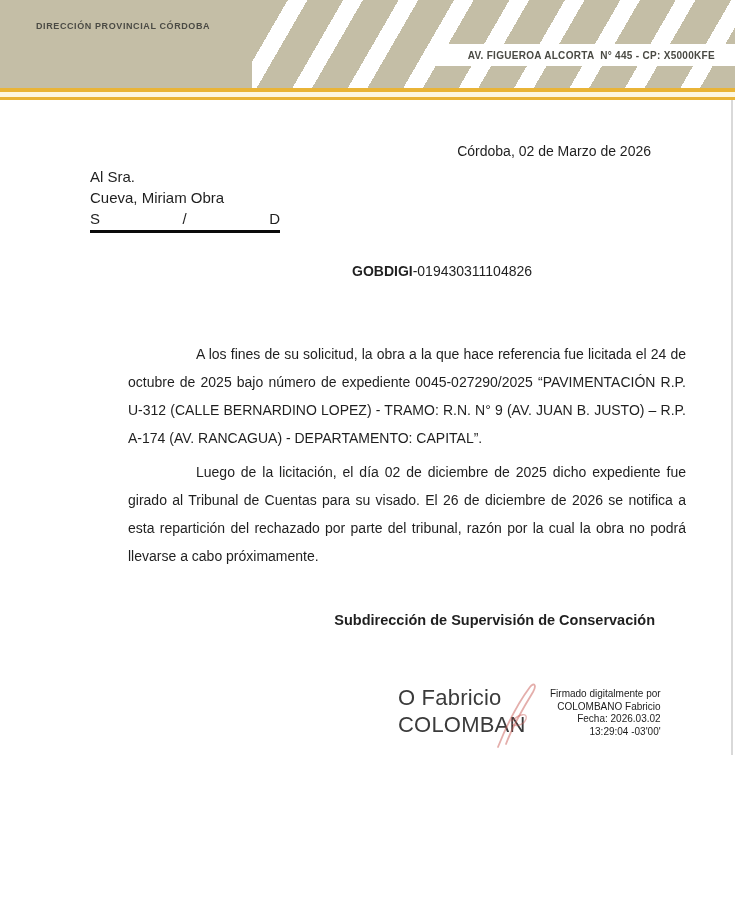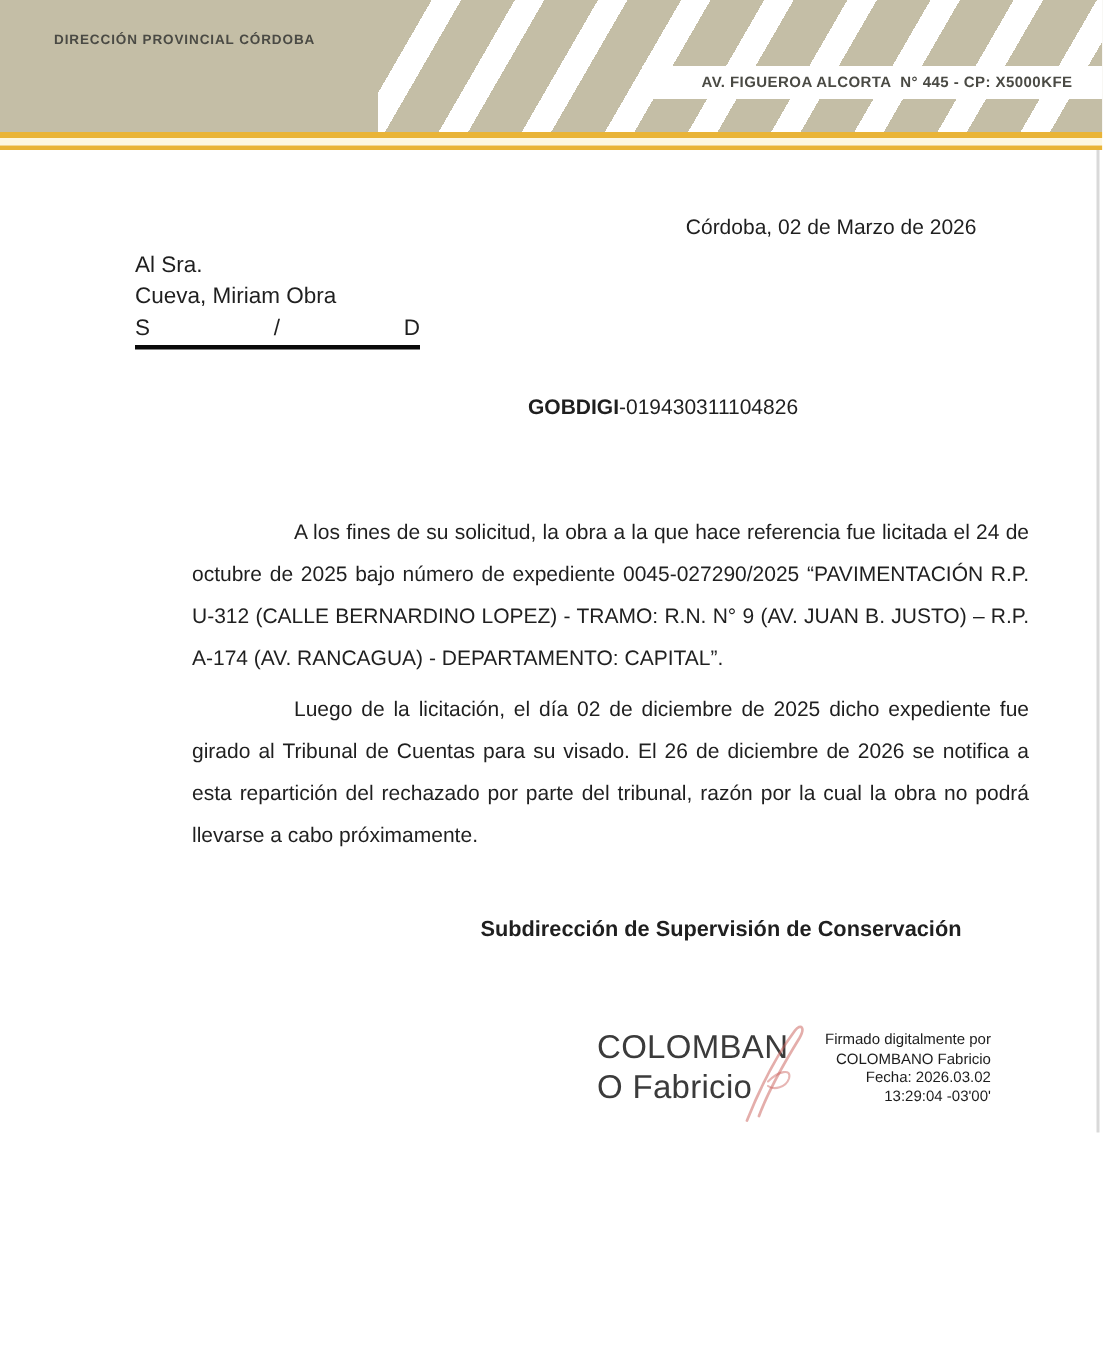--- a/index.html
+++ b/index.html
@@ -67,21 +67,21 @@
   .ref-block b { font-weight: bold; }
 
   .body-par {
     position: absolute; left: 90px; width: 558px;
     font-size: 14px; line-height: 28px; text-align: justify; text-indent: 68px; margin-left: 38px;
   }
   .par-1 { top: 340px; }
   .par-2 { top: 458px; }
   .closing { position: absolute; left: 158px; top: 560px; font-size: 14px; line-height: 28px; }
 
-  .signoff { position: absolute; top: 612px; right: 94px; font-size: 14.5px; font-weight: bold; }
+  .signoff { position: absolute; top: 612px; right: 80px; font-size: 14.5px; font-weight: bold; }
 
   
   .signature { position: absolute; left: 398px; top: 684px; display: flex; }
   .sig-name {
     width: 124px; font-size: 22px; line-height: 27px; color: #3b3b3b;
     letter-spacing: 0.2px; white-space: nowrap;
   }
   .sig-flourish { position: absolute; left: 94px; top: -3px; width: 46px; height: 70px; }
   .sig-details { margin-left: 28px; margin-top: 4px; font-size: 10px; line-height: 12.5px; color: #1c1c1c; white-space: nowrap; text-align: right; }
 </style>
@@ -123,22 +123,22 @@
     <div><b>GOBDIGI</b><span>-019430311104826</span></div>
   </div>
 
   <p class="body-par par-1">A los fines de su solicitud, la obra a la que hace referencia fue licitada el 24 de octubre de 2025 bajo número de expediente 0045-027290/2025 “PAVIMENTACIÓN R.P. U-312 (CALLE BERNARDINO LOPEZ) - TRAMO: R.N. N° 9 (AV. JUAN B. JUSTO) – R.P. A-174 (AV. RANCAGUA) - DEPARTAMENTO: CAPITAL”.</p>
   <p class="body-par par-2">Luego de la licitación, el día 02 de diciembre de 2025 dicho expediente fue girado al Tribunal de Cuentas para su visado. El 26 de diciembre de 2026 se notifica a esta repartición del rechazado por parte del tribunal, razón por la cual la obra no podrá llevarse a cabo próximamente.</p>
 
   <div class="signoff">Subdirección de Supervisión de Conservación</div>
 
   <div class="signature">
     <div class="sig-name">
+      <div>O Fabricio</div>
       <div>COLOMBAN</div>
-      <div>O Fabricio</div>
     </div>
     <svg class="sig-flourish" viewBox="0 0 46 70">
       <path d="M6,66 C14,46 26,22 38,6 C42,1 45,4 41,11 C33,24 21,44 14,63" fill="none" stroke="rgba(201,93,88,0.5)" stroke-width="1.8" stroke-linecap="round"></path>
       <path d="M20,40 C27,33 36,31 34,38 C32,44 24,46 20,43" fill="none" stroke="rgba(201,93,88,0.45)" stroke-width="1.4" stroke-linecap="round"></path>
     </svg>
     <div class="sig-details">
       <div>Firmado digitalmente por</div>
       <div>COLOMBANO Fabricio</div>
       <div>Fecha: 2026.03.02</div>
       <div>13:29:04 -03'00'</div>

